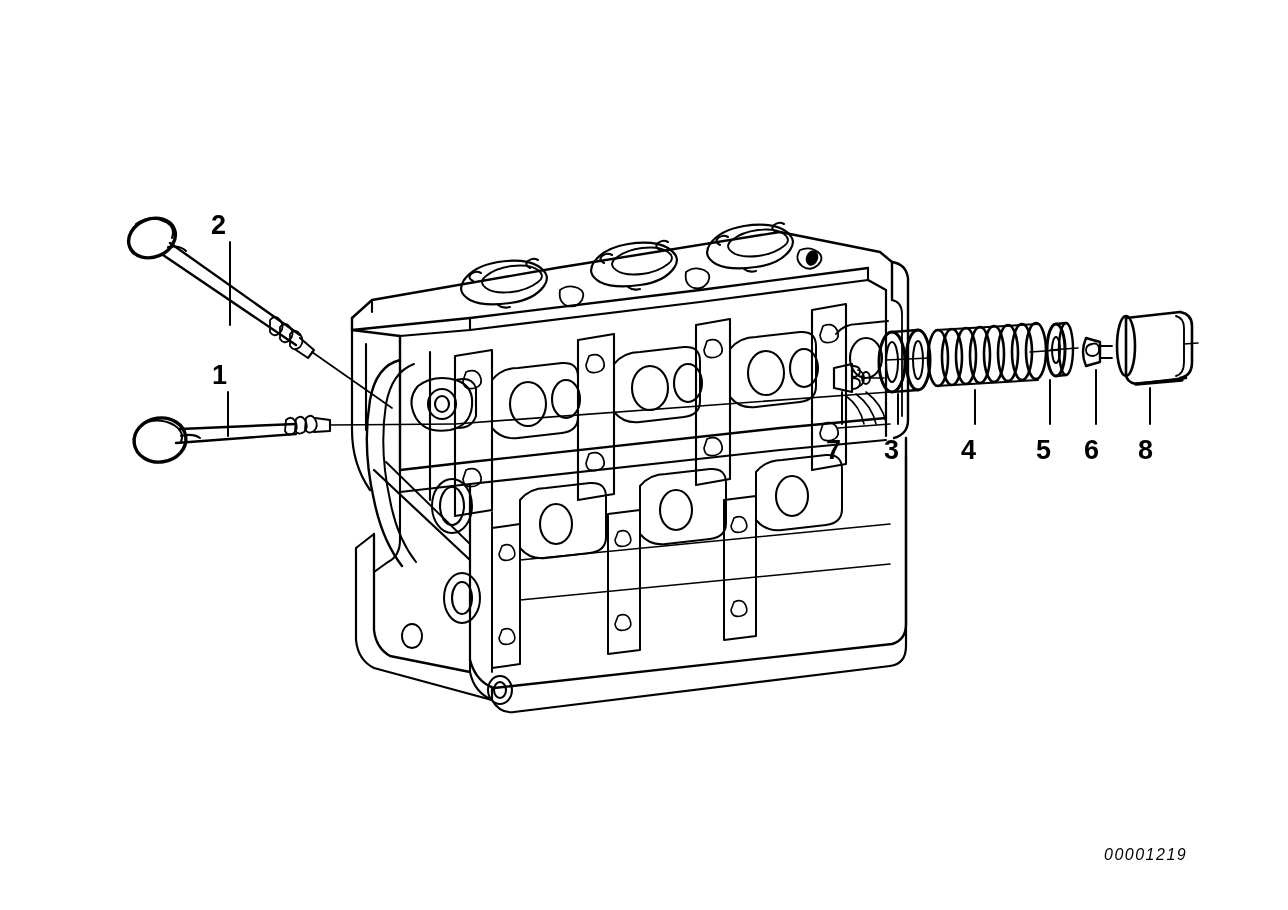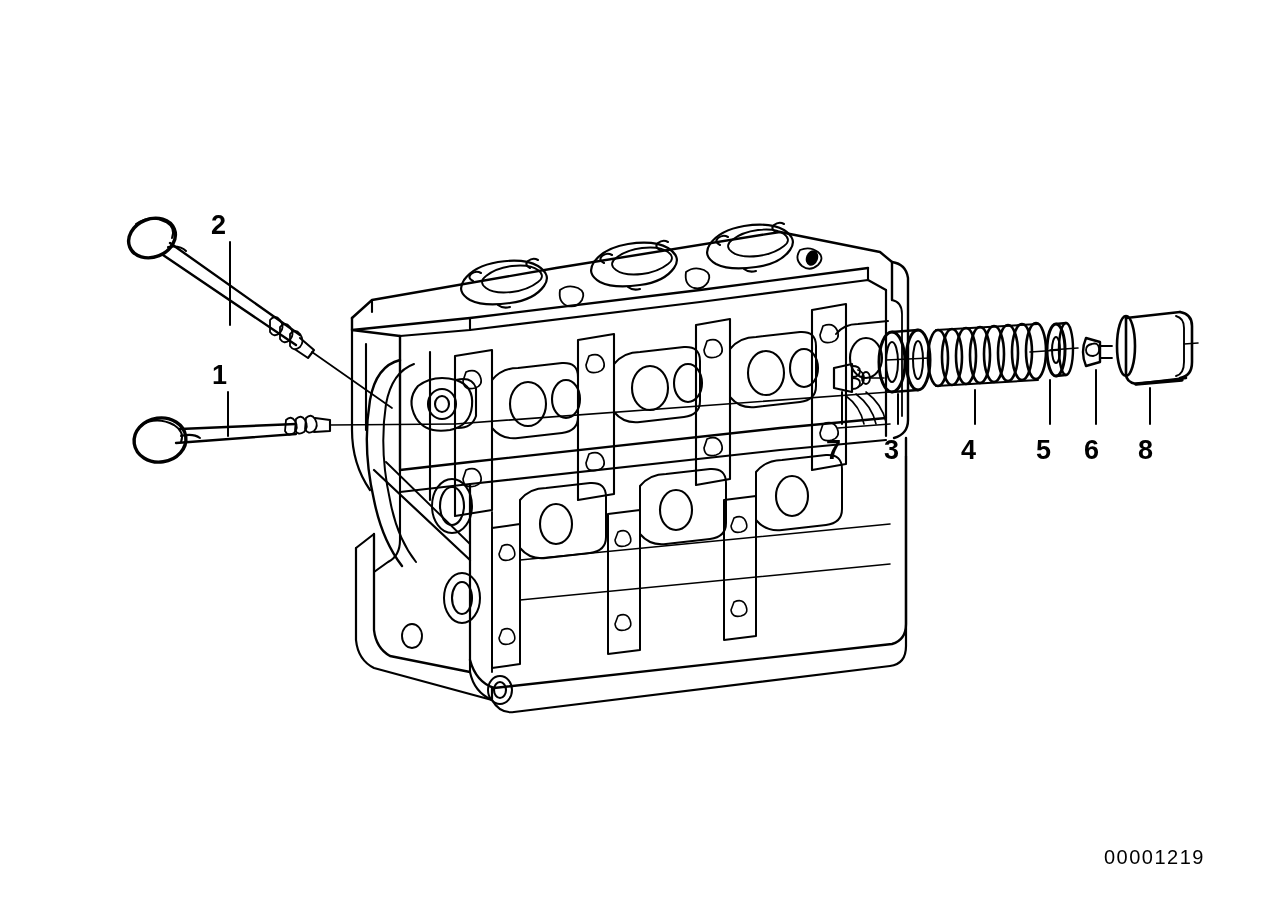--- a/index.html
+++ b/index.html
@@ -2,21 +2,21 @@
 <html><head>
 <meta charset="utf-8">
 <style>
   html,body{margin:0;padding:0;background:#ffffff;}
   body{width:1288px;height:910px;overflow:hidden;
        font-family:"Liberation Sans",sans-serif;color:#000;}
   #stage{position:relative;width:1288px;height:910px;background:#fff;}
   svg{display:block;}
   .callout{position:absolute;font-weight:bold;font-size:27px;line-height:1;
            color:#000;user-select:none;}
-  .partno{position:absolute;font-size:20px;letter-spacing:1.5px;color:#000;}
+  .partno{position:absolute;font-size:16px;letter-spacing:1.5px;color:#000;font-style:italic;}
 </style>
 </head>
 <body>
 
 <div id="stage">
 
   <svg width="1288" height="910" viewBox="0 0 1288 910">
     <g fill="none" stroke="#000" stroke-width="2.1" stroke-linecap="round" stroke-linejoin="round">
 
       <g>

